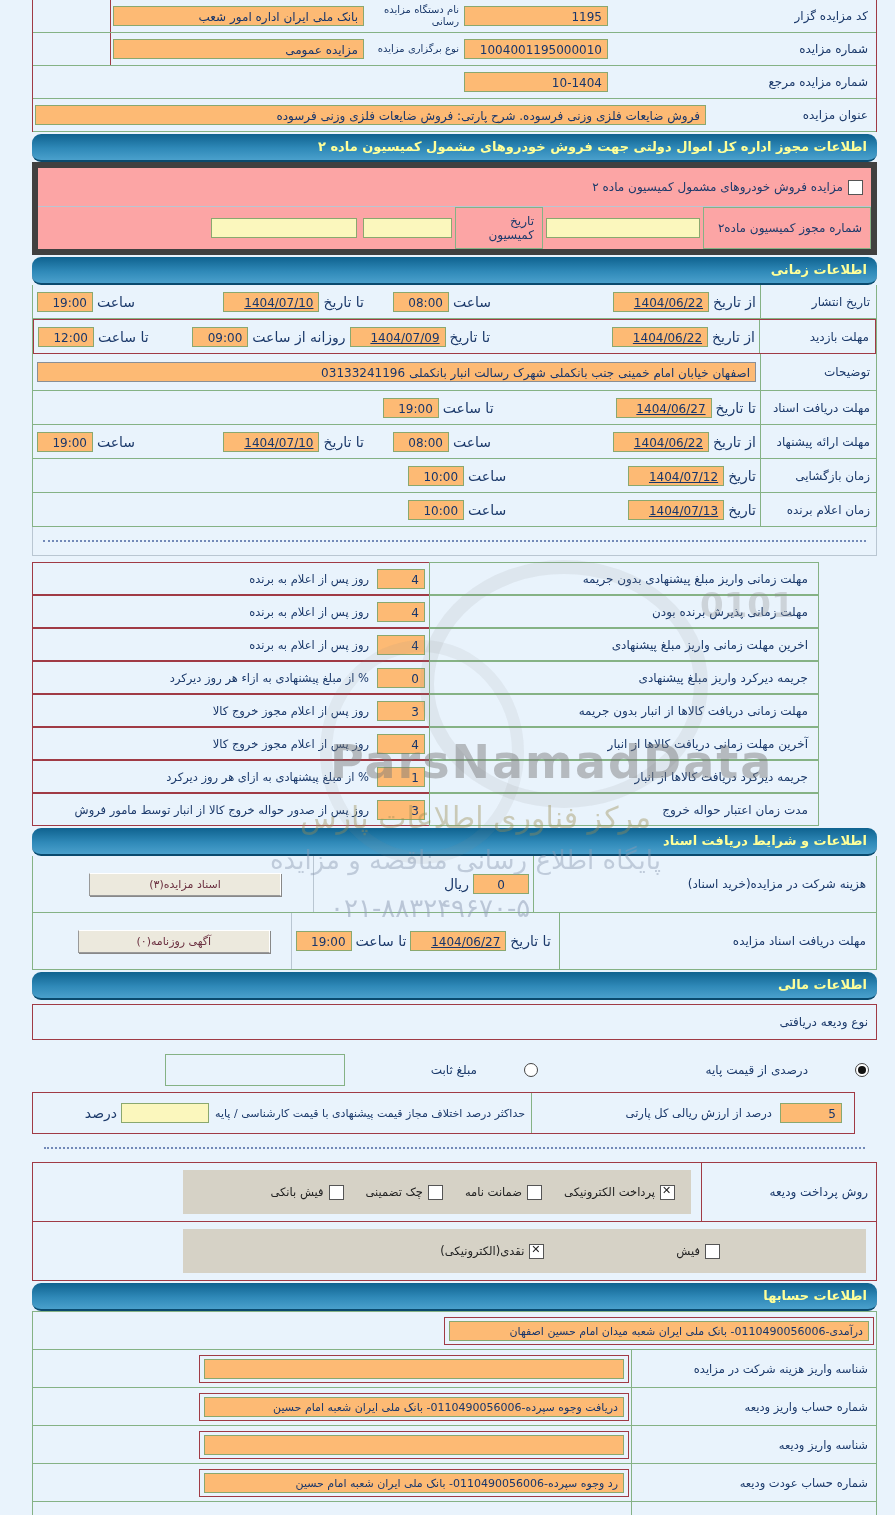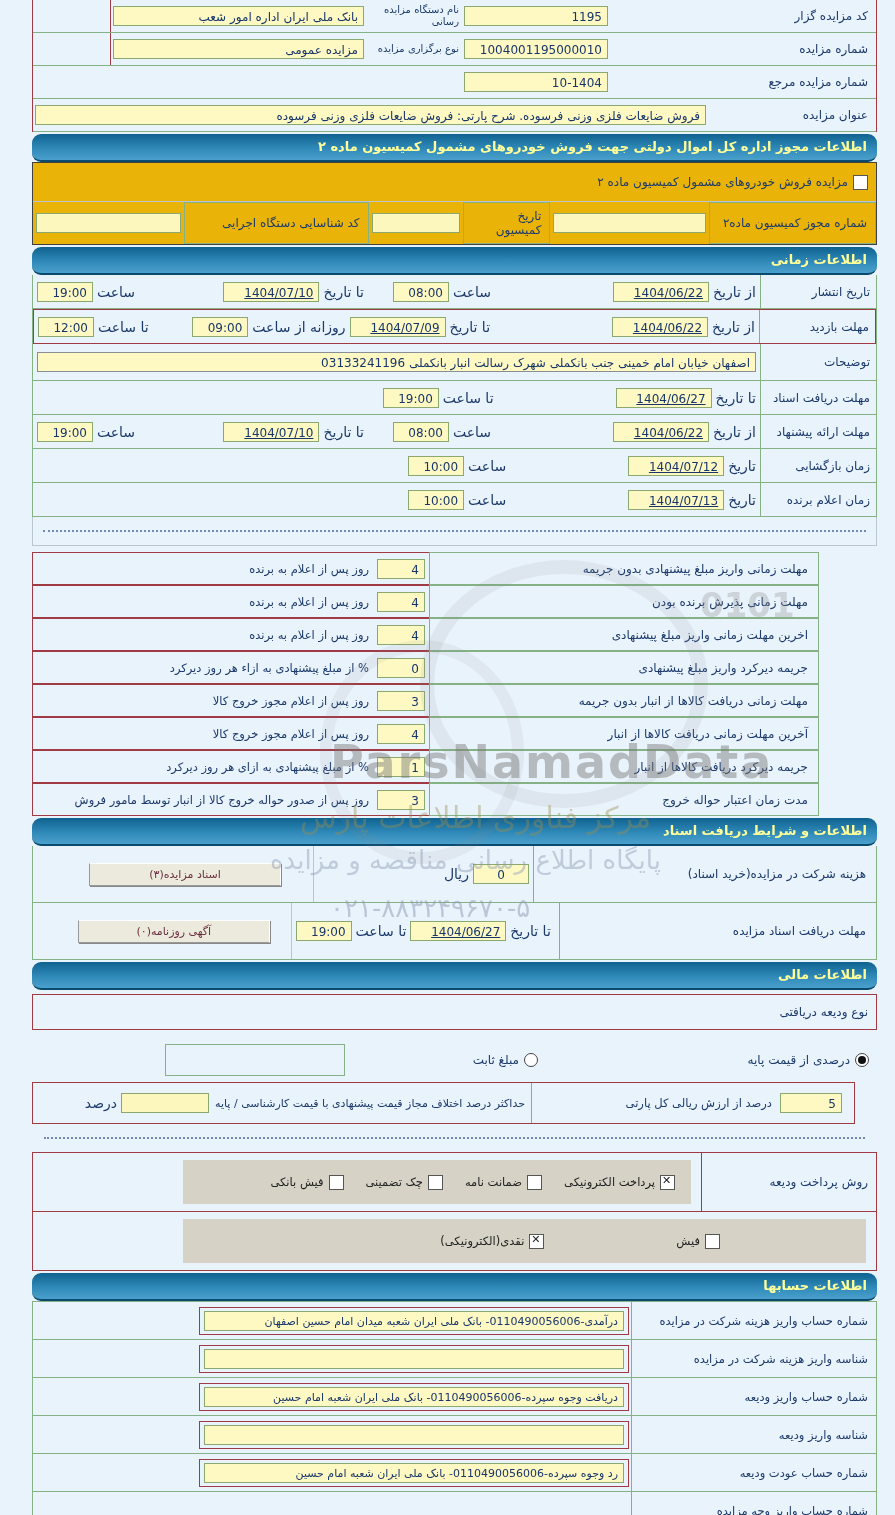--- a/index.html
+++ b/index.html
@@ -4,41 +4,41 @@
 <style>
   html,body{margin:0;padding:0;}
   body{background:#e9f3fc;font-family:"DejaVu Sans",sans-serif;font-size:12px;color:#1c3a6b;direction:rtl;}
   .page{position:relative;width:895px;height:1515px;overflow:hidden;background:#e9f3fc;}
   .content{position:absolute;top:0;right:18px;width:845px;}
 
   
   .sect-header{background:linear-gradient(180deg,#0f628f 0%,#2f89b8 55%,#4aa0cc 100%);
     color:#ffff99;font-weight:bold;font-size:13px;padding:5px 10px 6px;margin-top:2px;
     border-bottom:2px solid #0a4a6e;border-radius:9px;}
-  .inp{background:#fef9c3;border:1px solid #8aa86f;height:20px;line-height:20px;
+  .inp{background:#fdba74;border:1px solid #8aa86f;height:20px;line-height:20px;
     padding:0 5px;color:#18366b;font-size:12px;overflow:hidden;white-space:nowrap;box-sizing:border-box;}
   .inp.ltr{direction:ltr;text-align:right;}
   .inp.empty{background:#fbf7bd;}
   .lbltxt{color:#1c3a6b;}
   .trow{display:flex;align-items:center;background:#e9f3fc;}
   .cell{box-sizing:border-box;}
 
   
   .ttable{border-right:1px solid #a03a45;border-left:1px solid #a03a45;}
   .ttable .trow{height:32px;border-bottom:1px solid #85b285;}
   .t-lbl{width:168px;padding:0 8px;font-size:12px;}
   .t-val{width:246px;padding:0 2px;}
   .t-val .inp{width:144px;margin-right:auto;}
   .t-lbl2{width:96px;font-size:10px;padding:0 3px;line-height:1.2;}
   .t-val2{width:255px;padding:0 2px;}
   .t-val2 .inp{width:100%;}
   .t-spacer{flex:1;border-right:1px solid #a03a45;height:100%;}
 
   
-  .permit-box{border:1px solid #404040;background:#eab308;}
+  .permit-box{border:6px solid #404040;background:#fca5a5;}
   .chk-row{height:38px;display:flex;align-items:center;padding:0 8px;border-bottom:1px solid #b9c6d2;}
   .permit-row{display:flex;align-items:center;height:42px;}
   .p-lbl{padding:0 8px;height:100%;display:flex;align-items:center;border:1px solid #85b285;}
 
   .cb{display:inline-block;width:13px;height:13px;background:#fff;border:1px solid #555;
     margin-left:5px;vertical-align:middle;position:relative;flex:none;}
   .cb.checked:after{content:"\2715";position:absolute;top:-2px;left:1px;font-size:11px;color:#222;}
   .radio{display:inline-block;width:12px;height:12px;border:1px solid #444;border-radius:50%;
     background:#fff;margin-left:5px;vertical-align:middle;position:relative;flex:none;}
   .radio.selected:after{content:"";position:absolute;top:2px;left:2px;width:8px;height:8px;
@@ -68,21 +68,21 @@
   .doc-lbl{width:322px;border-left:1px solid #85b285;display:flex;align-items:center;padding:0 10px;}
   .doc-mid{flex:1;display:flex;align-items:center;padding:0 4px;border-left:1px solid #b9c6d2;}
   .doc-btncell{width:280px;display:flex;align-items:center;justify-content:center;}
   .btn{background:#ece9dd;border:1px solid #999;border-top-color:#fff;border-right-color:#fff;
     box-shadow:1px 1px 0 #888;padding:4px 10px;width:170px;text-align:center;color:#6b3040;
     font-size:11px;cursor:pointer;margin-left:24px;}
 
   
   .fin-type{border:1px solid #a03a45;height:34px;display:flex;align-items:center;padding:0 8px;margin-top:4px;}
   .radio-row{display:flex;align-items:center;height:44px;margin-top:8px;}
-  .radio-cell{display:flex;padding:0 8px;}
+  .radio-cell{display:flex;padding:0 8px;gap:42px;}
   .rc1{width:315px;}
   .rc2{width:185px;}
   .fixed-box{width:178px;height:30px;background:#e9f3fc;border:1px solid #85b285;}
   .percent-row{display:flex;align-items:center;border:1px solid #a03a45;min-height:40px;margin-right:22px;}
   .pr-right{width:322px;display:flex;align-items:center;border-left:1px solid #85b285;align-self:stretch;}
   .pr-inp{width:62px;text-align:center;margin-right:12px;}
   .pr-lbl{padding:0 8px;font-size:11.5px;}
   .pr-left{flex:1;display:flex;align-items:center;padding:0 6px;}
   .pr-diff{font-size:11px;padding-left:6px;}
   .pr-inp2{width:88px;}
@@ -176,21 +176,20 @@
       </div>
       <div class="permit-row">
         <div class="cell p-lbl lbltxt" style="width:168px">شماره مجوز کمیسیون ماده۲</div>
         <div class="cell" style="width:160px;padding:0 3px;">
             <div class="inp empty"></div>
           </div>
         <div class="cell p-lbl lbltxt" style="width:88px">تاریخ کمیسیون</div>
         <div class="cell" style="width:95px;padding:0 3px;">
             <div class="inp empty"></div>
           </div>
-        <div class="cell p-lbl lbltxt" style="width:186px">کد شناسایی دستگاه اجرایی</div>
         <div class="cell" style="width:152px;padding:0 3px;">
             <div class="inp empty"></div>
           </div>
       </div>
     </div>
 
     <div class="sect-header">اطلاعات زمانی</div>
     <div class="timing">
 
       <div class="trow">
@@ -428,21 +427,20 @@
               <span class="cb checked"></span>
               <span>نقدی(الکترونیکی)</span>
             </span>
         </div>
       </div>
     </div>
 
     <div class="sect-header">اطلاعات حسابها</div>
     <div style="border-top:1px solid #85b285;">
       <div class="arow">
-        <div class="a-lbl lbltxt">شماره حساب واریز هزینه شرکت در مزایده</div>
         <div class="a-valwrap">
             <div class="inp">درآمدی-0110490056006- بانک ملی ایران شعبه میدان امام حسین اصفهان</div>
           </div>
         <div class="a-sp"></div>
       </div>
       <div class="arow">
         <div class="a-lbl lbltxt">شناسه واریز هزینه شرکت در مزایده</div>
         <div class="a-valwrap">
             <div class="inp"></div>
           </div>

